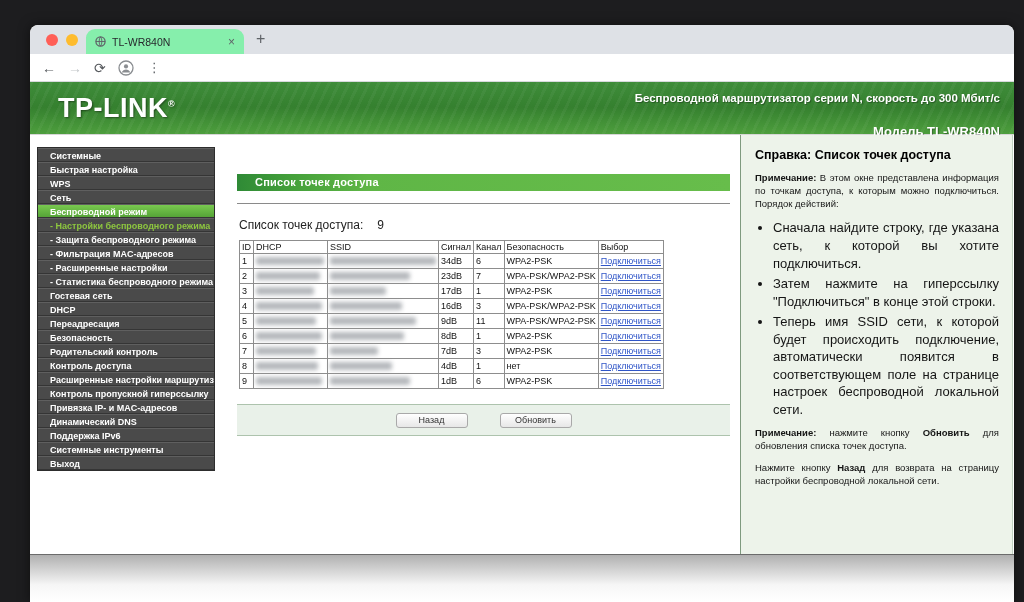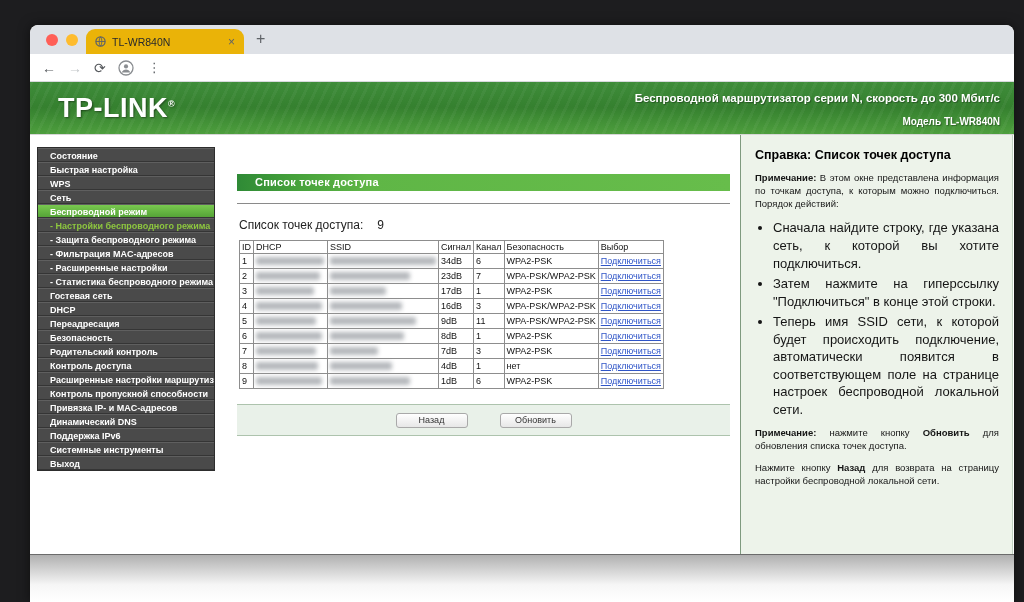--- a/index.html
+++ b/index.html
@@ -7,21 +7,21 @@
               font-family:"Liberation Sans", sans-serif; }
   .window { position:absolute; left:30px; top:25px; width:984px; height:577px;
             border-radius:8px 8px 0 0; overflow:hidden; background:#fff;
             box-shadow:0 0 12px rgba(0,0,0,.5); }
 
   
   .tabbar { position:relative; height:29px; background:#dee1e6; border-radius:8px 8px 0 0; }
   .lights { position:absolute; left:16px; top:9px; display:flex; gap:8px; }
   .light  { width:12px; height:12px; border-radius:50%; }
   .l-red{background:#ff5f57;} .l-yel{background:#febc2e;} .l-grn{background:#28c840;}
-  .tab { position:absolute; left:56px; bottom:0; width:158px; height:25px; background:#eab308;
+  .tab { position:absolute; left:56px; bottom:0; width:158px; height:25px; background:#86efac;
          border-radius:9px 9px 0 0; display:flex; align-items:center; padding:8px 9px;margin-top:44px; }
   .tab-title { font-size:10.5px; color:#27292d; margin-left:6px; flex:1; white-space:nowrap;
                overflow:hidden; }
   .tab-close { font-size:12px; color:#5f6368; line-height:1; }
   .newtab { position:absolute; left:226px; top:5px; font-size:16px; color:#5f6368; }
   .addrbar { height:28px; background:#fff; display:flex; align-items:center;
              padding:0 12px; gap:12px; border-bottom:1px solid #d8dadd; }
   .nav-ic { font-size:14px; color:#55585c; line-height:1; }
   .nav-fwd { color:#c4c7ca; }
   .urlpill { flex:1; height:21px; background:#f1f3f4; border-radius:11px; display:flex;
@@ -37,21 +37,21 @@
      background:
        repeating-linear-gradient(115deg, rgba(255,255,255,.045) 0 3px, rgba(0,0,0,0) 3px 9px),
        linear-gradient(180deg,#3f8d3a 0%,#35802f 48%,#4d9e3d 100%);
      border-bottom:1px solid #d6d6d6; }
   .logo { position:absolute; left:28px; top:11px; color:#fff; font-size:27px; font-weight:bold;
           letter-spacing:.5px; text-shadow:1px 1px 2px rgba(0,0,0,.45); }
   .logo sup { font-size:9px; vertical-align:super; }
   .tagline-wrap { position:absolute; right:14px; top:10px; text-align:right; color:#fff;
                   text-shadow:1px 1px 1px rgba(0,0,0,.35); }
   .tagline { font-size:11.5px; font-weight:bold; }
-  .model { font-size:10px; font-weight:bold; margin-top:12px; }
+  .model { font-size:13px; font-weight:bold; margin-top:20px; }
 
   
   .page-content { position:relative; height:419px; background:#fff; }
 
   .sidebar { position:absolute; left:7px; top:12px; width:178px; background:#454545;
              border:1px solid #2d2d2d; }
   .side-item { height:14px; line-height:14px; padding-left:12px; font-size:9px; font-weight:bold;
                color:#fff; background:#4a4a4a; border-top:1px solid #5f5f5f;
                border-bottom:1px solid #353535; white-space:nowrap; overflow:hidden;
                cursor:pointer; }
@@ -137,38 +137,38 @@
     <div class="logo"><span>TP-LINK</span><sup>®</sup></div>
     <div class="tagline-wrap">
       <div class="tagline">Беспроводной маршрутизатор серии N, скорость до 300 Мбит/с</div>
       <div class="model">Модель TL-WR840N</div>
     </div>
   </div>
 
   <div class="page-content">
 
     <div class="sidebar">
-        <div class="side-item">Состояние</div>
+        <div class="side-item">Системные</div>
         <div class="side-item">Быстрая настройка</div>
         <div class="side-item">WPS</div>
         <div class="side-item">Сеть</div>
         <div class="side-item active">Беспроводной режим</div>
         <div class="side-item subactive">- Настройки беспроводного режима</div>
         <div class="side-item">- Защита беспроводного режима</div>
         <div class="side-item">- Фильтрация MAC-адресов</div>
         <div class="side-item">- Расширенные настройки</div>
         <div class="side-item">- Статистика беспроводного режима</div>
         <div class="side-item">Гостевая сеть</div>
         <div class="side-item">DHCP</div>
         <div class="side-item">Переадресация</div>
         <div class="side-item">Безопасность</div>
         <div class="side-item">Родительский контроль</div>
         <div class="side-item">Контроль доступа</div>
         <div class="side-item">Расширенные настройки маршрутизации</div>
-        <div class="side-item">Контроль пропускной способности</div>
+        <div class="side-item">Контроль пропускной гиперссылку</div>
         <div class="side-item">Привязка IP- и MAC-адресов</div>
         <div class="side-item">Динамический DNS</div>
         <div class="side-item">Поддержка IPv6</div>
         <div class="side-item">Системные инструменты</div>
         <div class="side-item">Выход</div>
       </div>
 
     <div class="main">
       <div class="panel-titlebar">Список точек доступа</div>
       <div class="panel-rule"></div>

